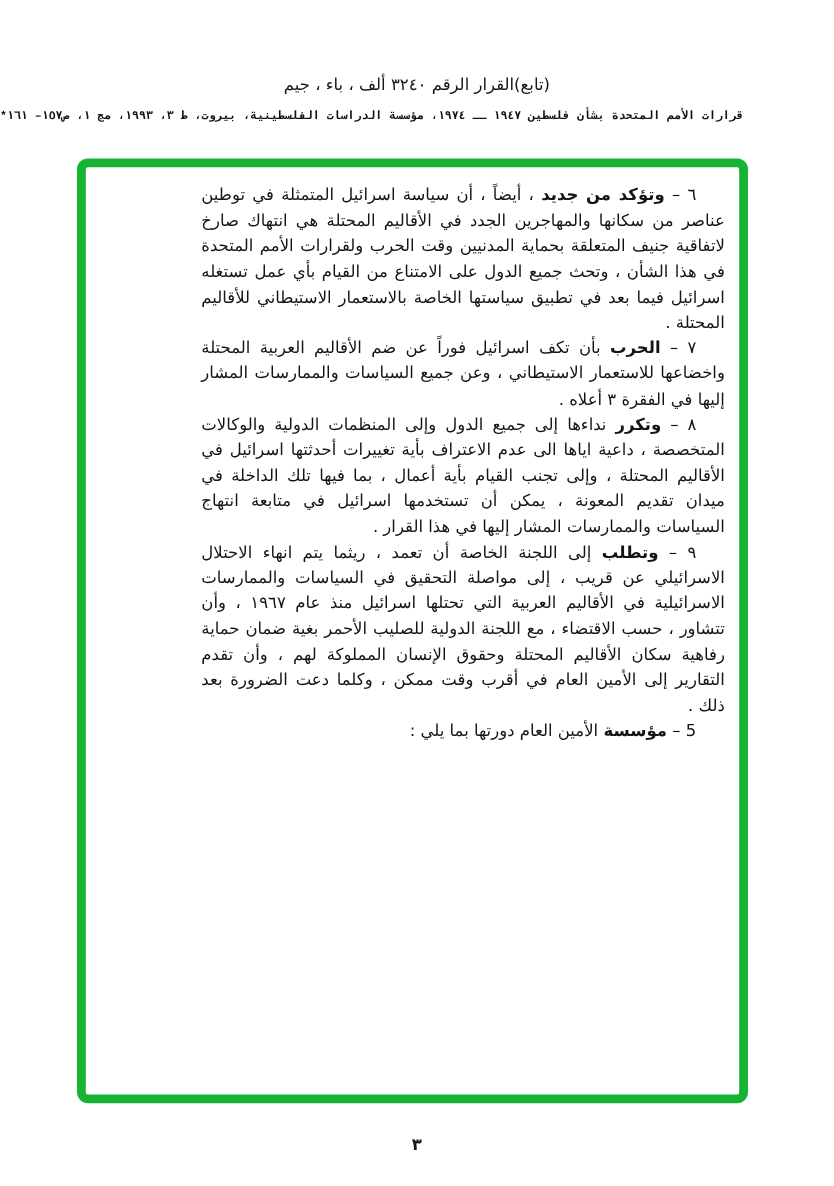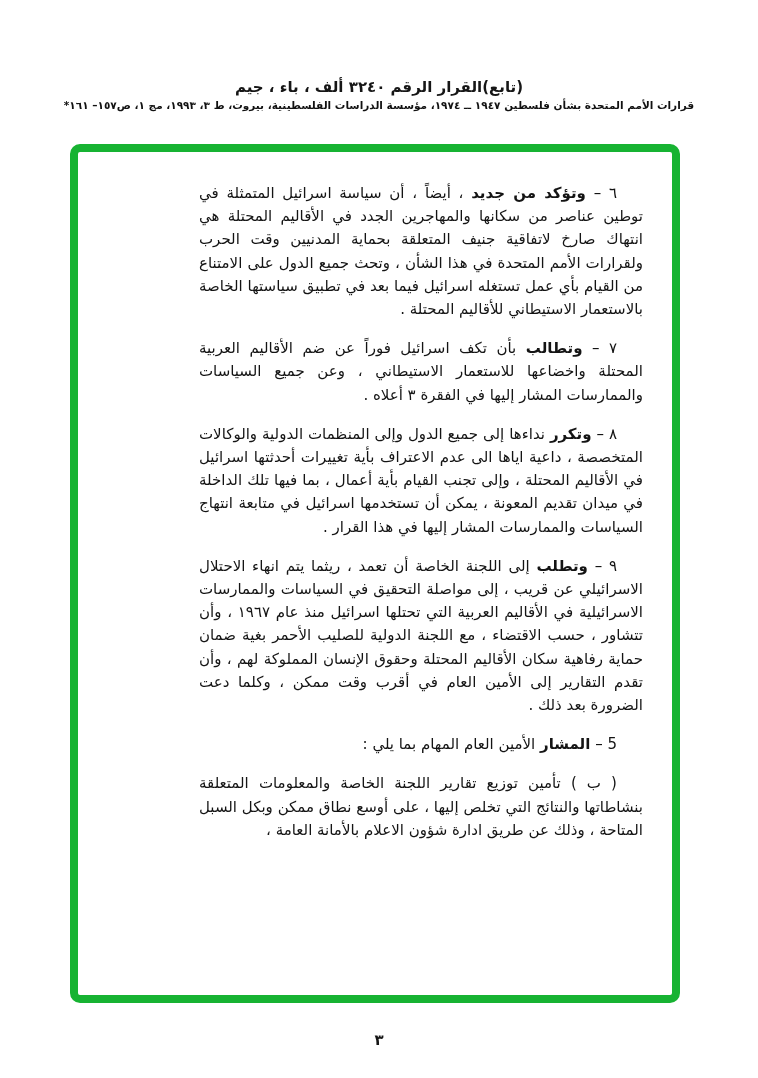--- a/index.html
+++ b/index.html
@@ -1,55 +1,54 @@
 <!DOCTYPE html>
 <html lang="ar"><head>
 <meta charset="utf-8">
 <style>
   html,body{margin:0;padding:0;}
   body{
     width:758px;height:1078px;position:relative;background:#ffffff;
     font-family:"DejaVu Sans", sans-serif;color:#161616;overflow:hidden;
   }
   .doc-title{
-    position:absolute;top:78px;left:0;width:758px;text-align:center;
-    font-weight:bold;font-size:15px;letter-spacing:0;direction:rtl;
+    position:absolute;top:68px;left:0;width:758px;text-align:center;
+    font-weight:normal;font-size:15px;letter-spacing:0;direction:rtl;
   }
   .doc-source{
-    position:absolute;top:99px;left:0;width:758px;text-align:center;
-    font-weight:bold;font-size:10.5px;direction:rtl;color:#111;
+    position:absolute;top:99px;left:0;width:758px;text-align:left;
+    font-weight:bold;font-size:10.5px;direction:rtl;color:#111;font-family:Liberation Mono, monospace;
   }
   .green-frame{
     position:absolute;left:70px;top:144px;width:610px;height:859px;
     box-sizing:border-box;border:8px solid #17b332;border-radius:10px;
     background:transparent;
   }
   .body-text{
     position:absolute;left:183px;top:166px;width:476px;
     direction:rtl;text-align:justify;
     font-size:15px;line-height:23.2px;color:#141414;
   }
-  .para{margin:16px;padding:0;text-indent:26px;}
+  .para{margin:0;padding:0;text-indent:26px;}
   .para .lead{font-weight:bold;}
   .para .num{font-weight:normal;}
   .page-number{
     position:absolute;top:1031px;left:0;width:758px;text-align:center;
     font-weight:bold;font-size:15px;direction:rtl;
   }
 </style>
 </head>
 <body>
 
 <div class="doc-title">(تابع)القرار الرقم ٣٢٤٠ ألف ، باء ، جيم</div>
 <div class="doc-source">قرارات الأمم المتحدة بشأن فلسطين ١٩٤٧ ــ ١٩٧٤، مؤسسة الدراسات الفلسطينية، بيروت، ط ٣، ١٩٩٣، مج ١، ص١٥٧– ١٦١*</div>
 
 <div class="green-frame"></div>
 
 <div class="body-text">
   <p class="para"><span class="num">٦ –</span> <span class="lead">وتؤكد من جديد</span> <span>، أيضاً ، أن سياسة اسرائيل المتمثلة في توطين عناصر من سكانها والمهاجرين الجدد في الأقاليم المحتلة هي انتهاك صارخ لاتفاقية جنيف المتعلقة بحماية المدنيين وقت الحرب ولقرارات الأمم المتحدة في هذا الشأن ، وتحث جميع الدول على الامتناع من القيام بأي عمل تستغله اسرائيل فيما بعد في تطبيق سياستها الخاصة بالاستعمار الاستيطاني للأقاليم المحتلة .</span></p>
-  <p class="para"><span class="num">٧ –</span> <span class="lead">وتطالب</span> <span>بأن تكف اسرائيل فوراً عن ضم الأقاليم العربية المحتلة واخضاعها للاستعمار الاستيطاني ، وعن جميع السياسات والممارسات المشار إليها في الفقرة ٣ أعلاه .</span></p>
+  <p class="para"><span class="num">٧ –</span> <span class="lead">الحرب</span> <span>بأن تكف اسرائيل فوراً عن ضم الأقاليم العربية المحتلة واخضاعها للاستعمار الاستيطاني ، وعن جميع السياسات والممارسات المشار إليها في الفقرة ٣ أعلاه .</span></p>
   <p class="para"><span class="num">٨ –</span> <span class="lead">وتكرر</span> <span>نداءها إلى جميع الدول وإلى المنظمات الدولية والوكالات المتخصصة ، داعية اياها الى عدم الاعتراف بأية تغييرات أحدثتها اسرائيل في الأقاليم المحتلة ، وإلى تجنب القيام بأية أعمال ، بما فيها تلك الداخلة في ميدان تقديم المعونة ، يمكن أن تستخدمها اسرائيل في متابعة انتهاج السياسات والممارسات المشار إليها في هذا القرار .</span></p>
   <p class="para"><span class="num">٩ –</span> <span class="lead">وتطلب</span> <span>إلى اللجنة الخاصة أن تعمد ، ريثما يتم انهاء الاحتلال الاسرائيلي عن قريب ، إلى مواصلة التحقيق في السياسات والممارسات الاسرائيلية في الأقاليم العربية التي تحتلها اسرائيل منذ عام ١٩٦٧ ، وأن تتشاور ، حسب الاقتضاء ، مع اللجنة الدولية للصليب الأحمر بغية ضمان حماية رفاهية سكان الأقاليم المحتلة وحقوق الإنسان المملوكة لهم ، وأن تقدم التقارير إلى الأمين العام في أقرب وقت ممكن ، وكلما دعت الضرورة بعد ذلك .</span></p>
-  <p class="para"><span class="num">5 –</span> <span class="lead">المشار</span> <span>الأمين العام المهام بما يلي :</span></p>
-  <p class="para"><span class="num">( ب )</span> <span>تأمين توزيع تقارير اللجنة الخاصة والمعلومات المتعلقة بنشاطاتها والنتائج التي تخلص إليها ، على أوسع نطاق ممكن وبكل السبل المتاحة ، وذلك عن طريق ادارة شؤون الاعلام بالأمانة العامة ،</span></p>
+  <p class="para"><span class="num">5 –</span> <span class="lead">مؤسسة</span> <span>الأمين العام دورتها بما يلي :</span></p>
 </div>
 
 <div class="page-number">٣</div>
 
 </body></html>

